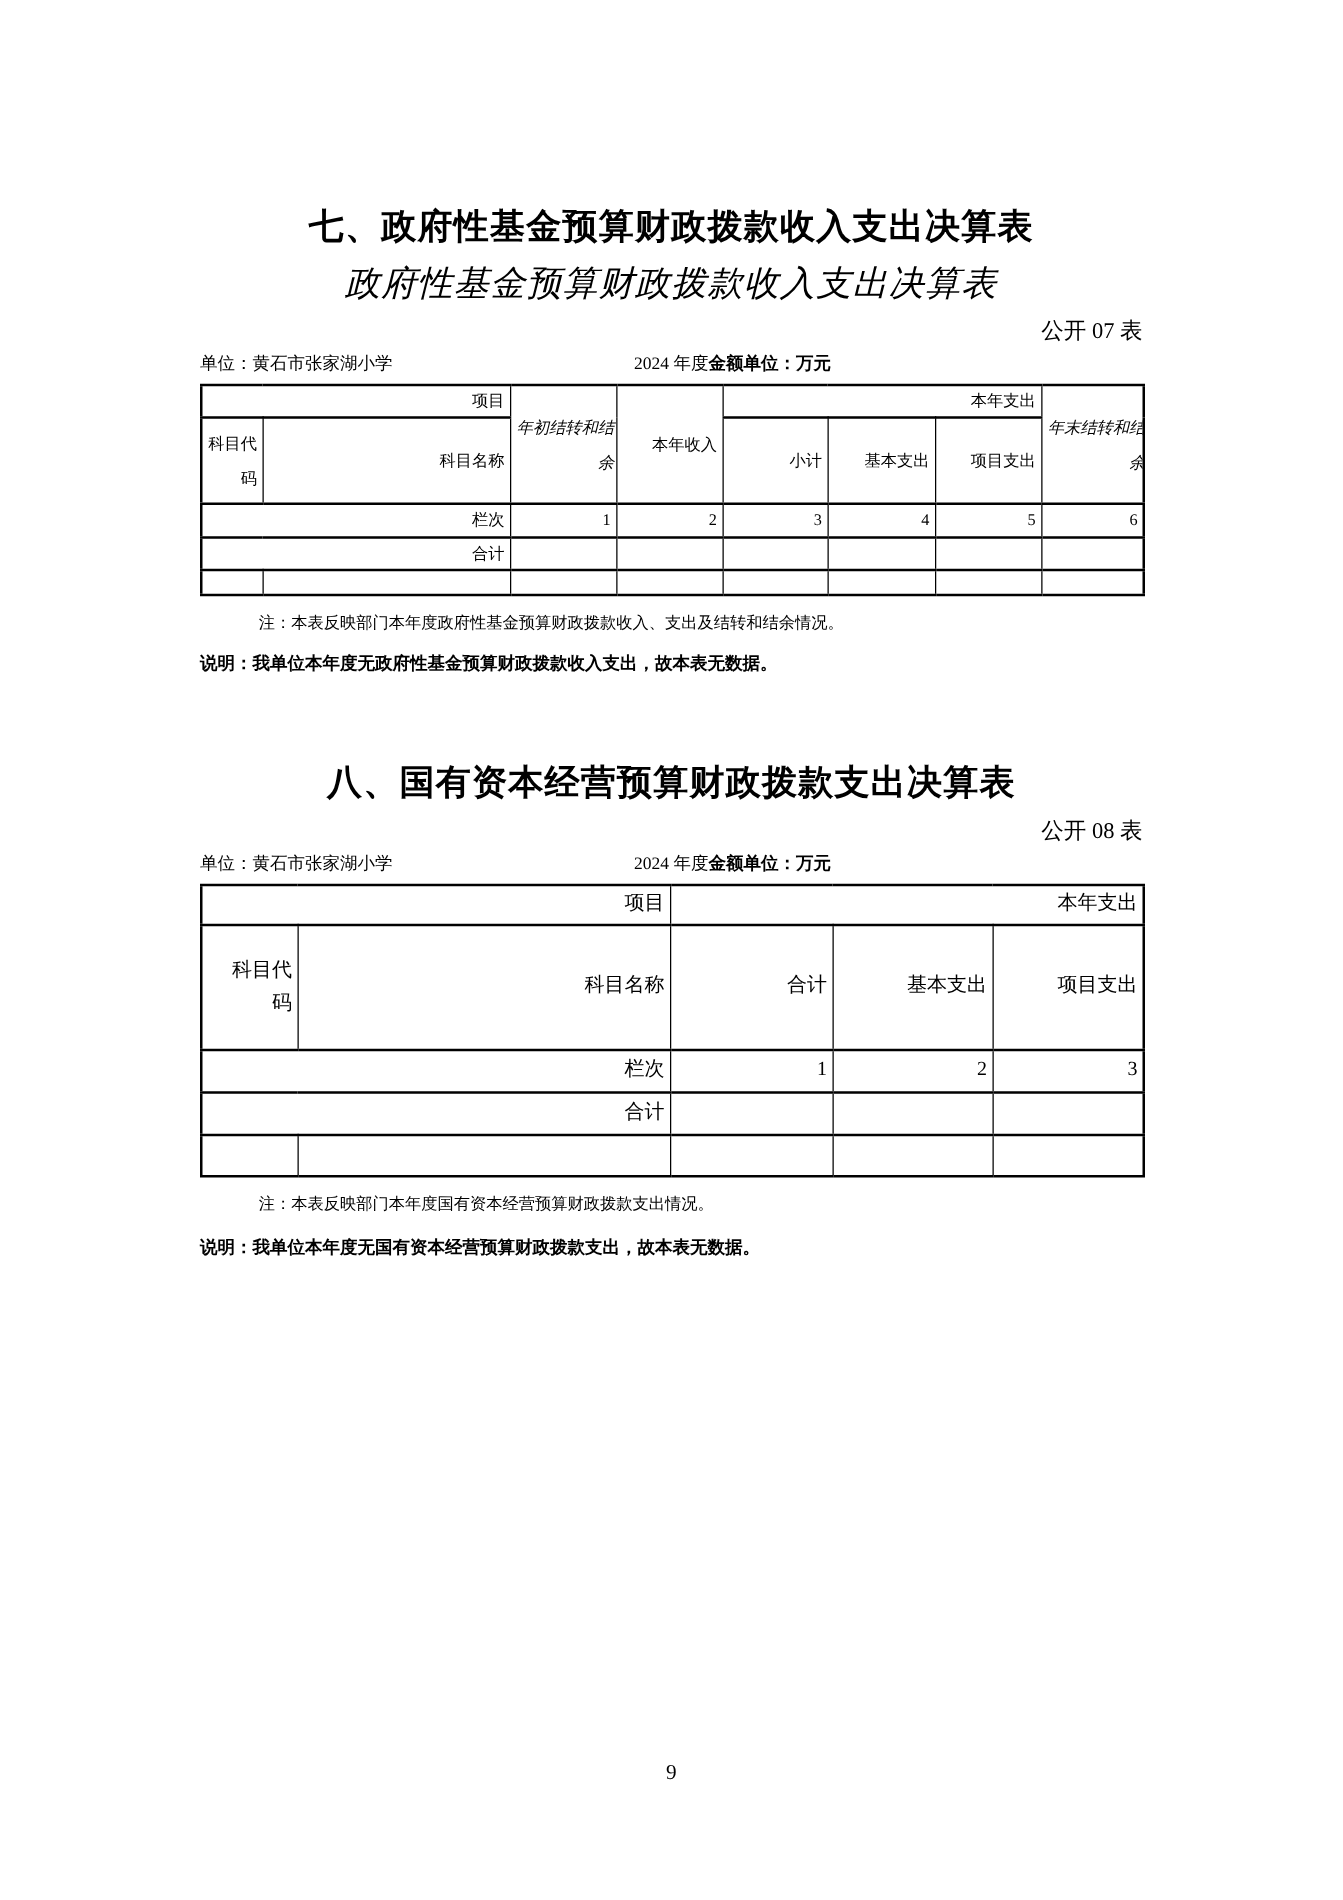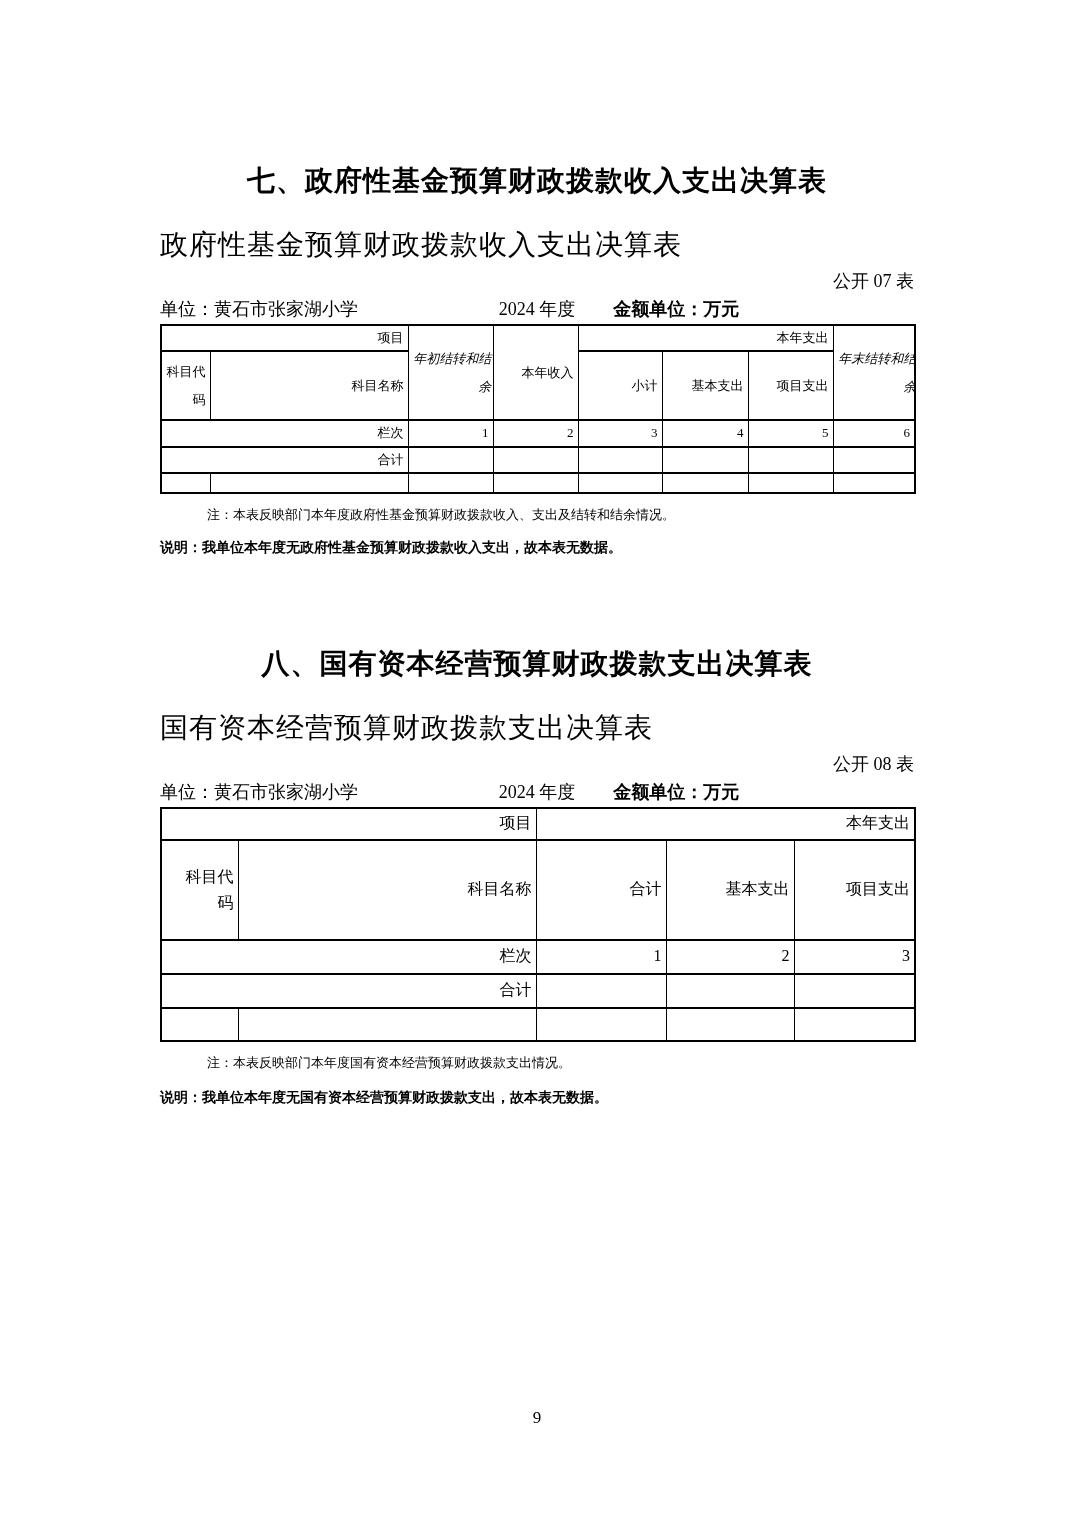--- a/index.html
+++ b/index.html
@@ -22,37 +22,38 @@
     font-weight: bold;
     font-size: 28px;
     line-height: 38px;
     text-align: center;
     letter-spacing: 1px;
     white-space: nowrap;
   }
   .sec-subtitle {
     font-size: 28px;
     line-height: 34px;
+    text-align: center;
     letter-spacing: 1px;
-    margin-top: 28px;
+    margin-top: 11px;
     white-space: nowrap;
+    font-style: italic;
   }
   .table-code {
     font-size: 18px;
     line-height: 22px;
     text-align: right;
     margin-top: 8px;
   }
   .meta-row {
     display: flex;
     align-items: baseline;
-    font-size: 18px;
+    font-size: 14px;
     line-height: 22px;
     margin-top: 6px;
-    gap: 38px;
   }
   .meta-left  { flex: 1; text-align: left; }
   .meta-center{ flex: 0 0 auto; text-align: center; }
   .meta-right { flex: 1; text-align: left; font-weight: bold; }
 
   table {
     border-collapse: collapse;
     table-layout: fixed;
     width: 754px;
     margin-top: 4px;
@@ -93,21 +94,21 @@
     margin-top: 12px;
     margin-left: 47px;
   }
   .statement {
     font-family: "Liberation Sans", sans-serif;
     font-weight: bold;
     font-size: 14px;
     line-height: 22px;
     margin-top: 12px;
   }
-  .section-2 .sec-heading { margin-top: 87px; }
+  .section-2 .sec-heading { margin-top: 66px; }
   .statement.s2 { margin-top: 14px; }
   .page-number {
     position: absolute;
     left: 0; right: 0;
     top: 1408px;
     text-align: center;
     font-size: 17px;
   }
 </style>
 </head>
@@ -181,21 +182,20 @@
       </tr>
     </tbody>
       </table>
 
     <div class="note">注：本表反映部门本年度政府性基金预算财政拨款收入、支出及结转和结余情况。</div>
     <div class="statement">说明：我单位本年度无政府性基金预算财政拨款收入支出，故本表无数据。</div>
   </div>
 
   <div class="section-2">
     <div class="sec-heading">八、国有资本经营预算财政拨款支出决算表</div>
-    <div class="sec-subtitle">国有资本经营预算财政拨款支出决算表</div>
     <div class="table-code">公开 08 表</div>
     <div class="meta-row">
       <span class="meta-left">单位：黄石市张家湖小学</span>
       <span class="meta-center">2024 年度</span>
       <span class="meta-right">金额单位：万元</span>
     </div>
 
     <table class="t2">
       <colgroup>
         <col style="width:77px">

